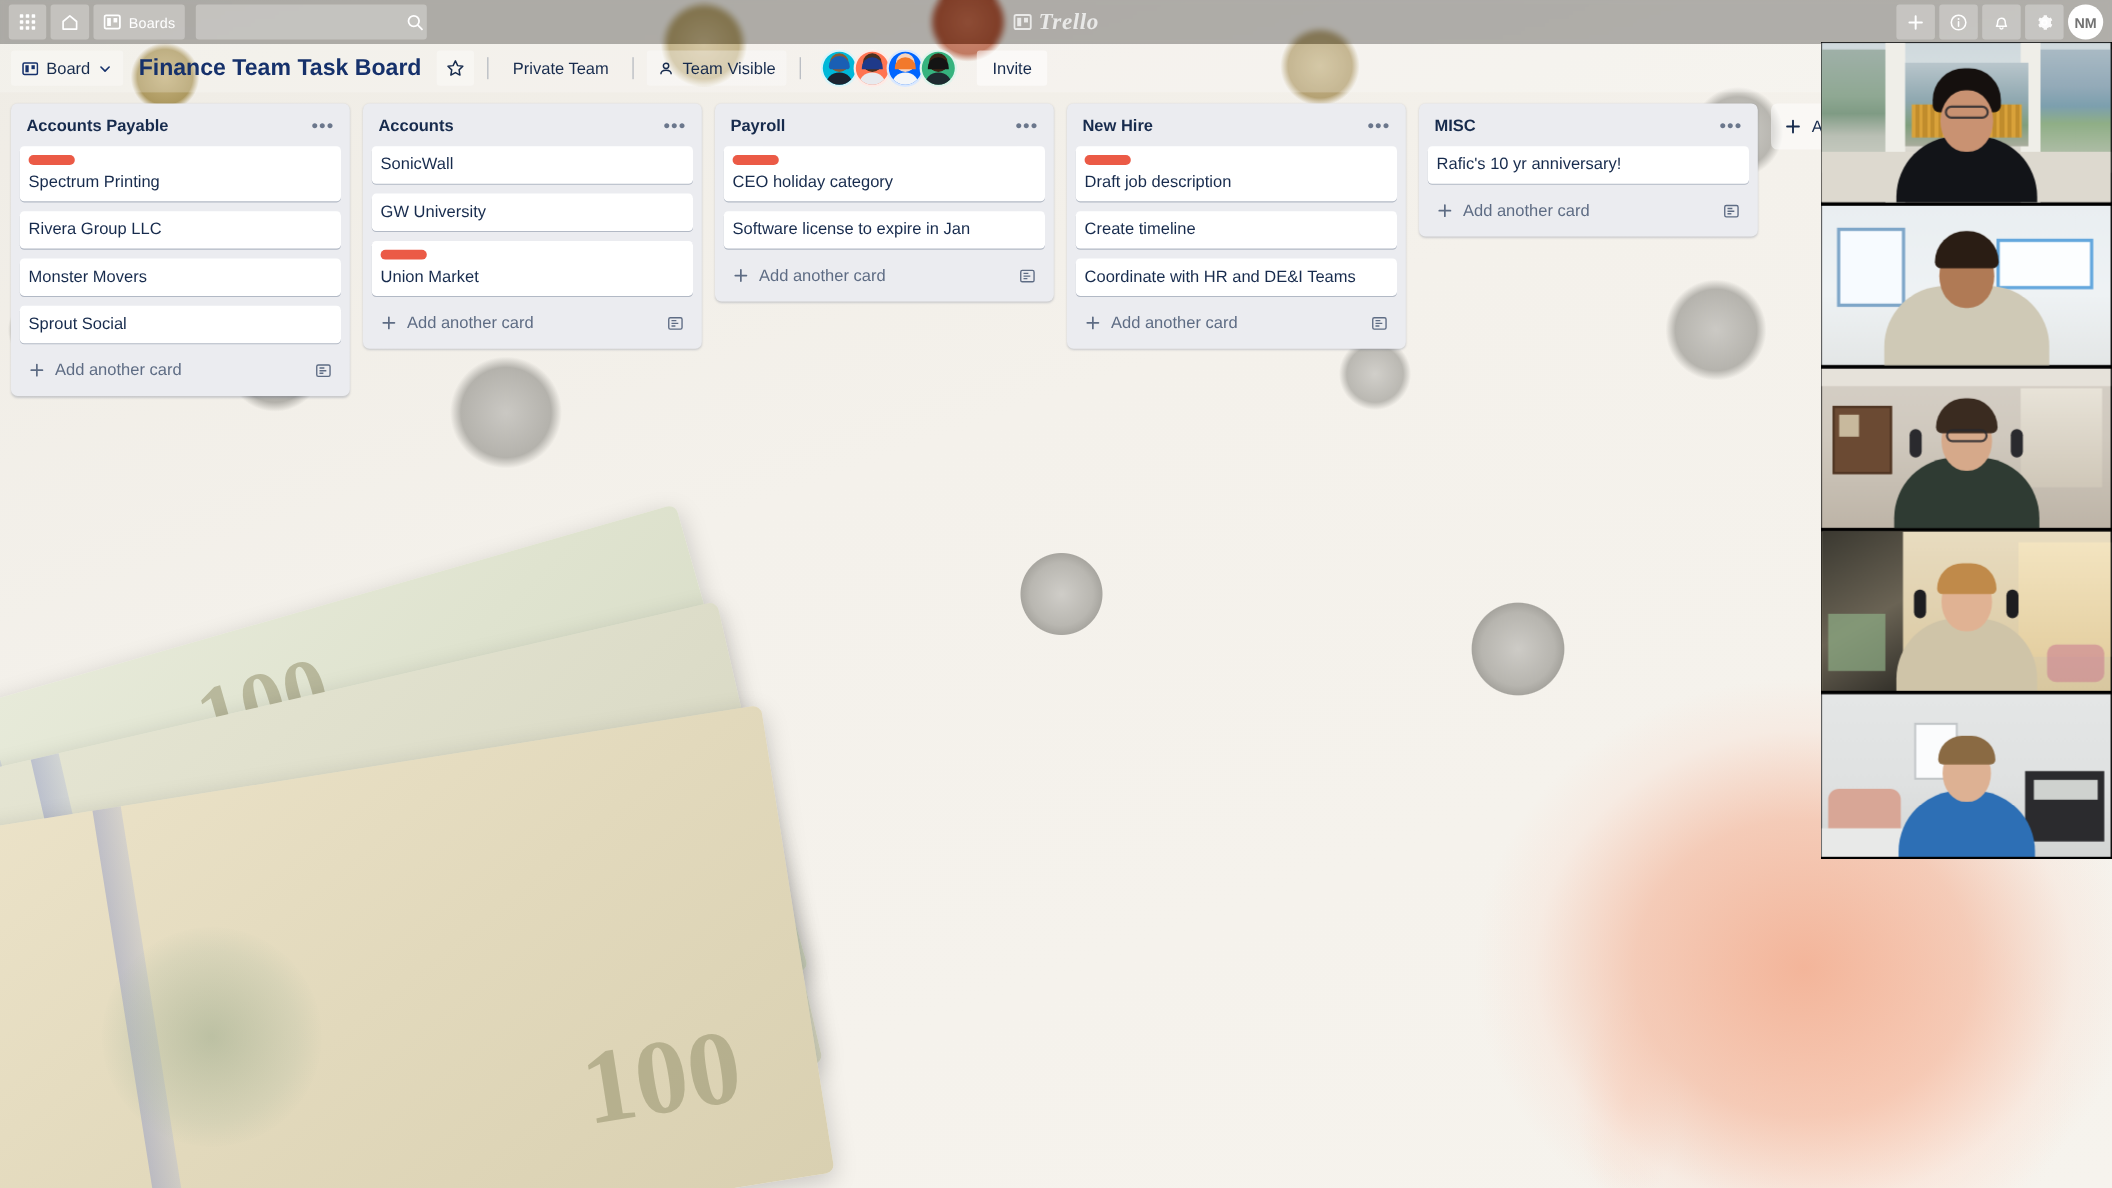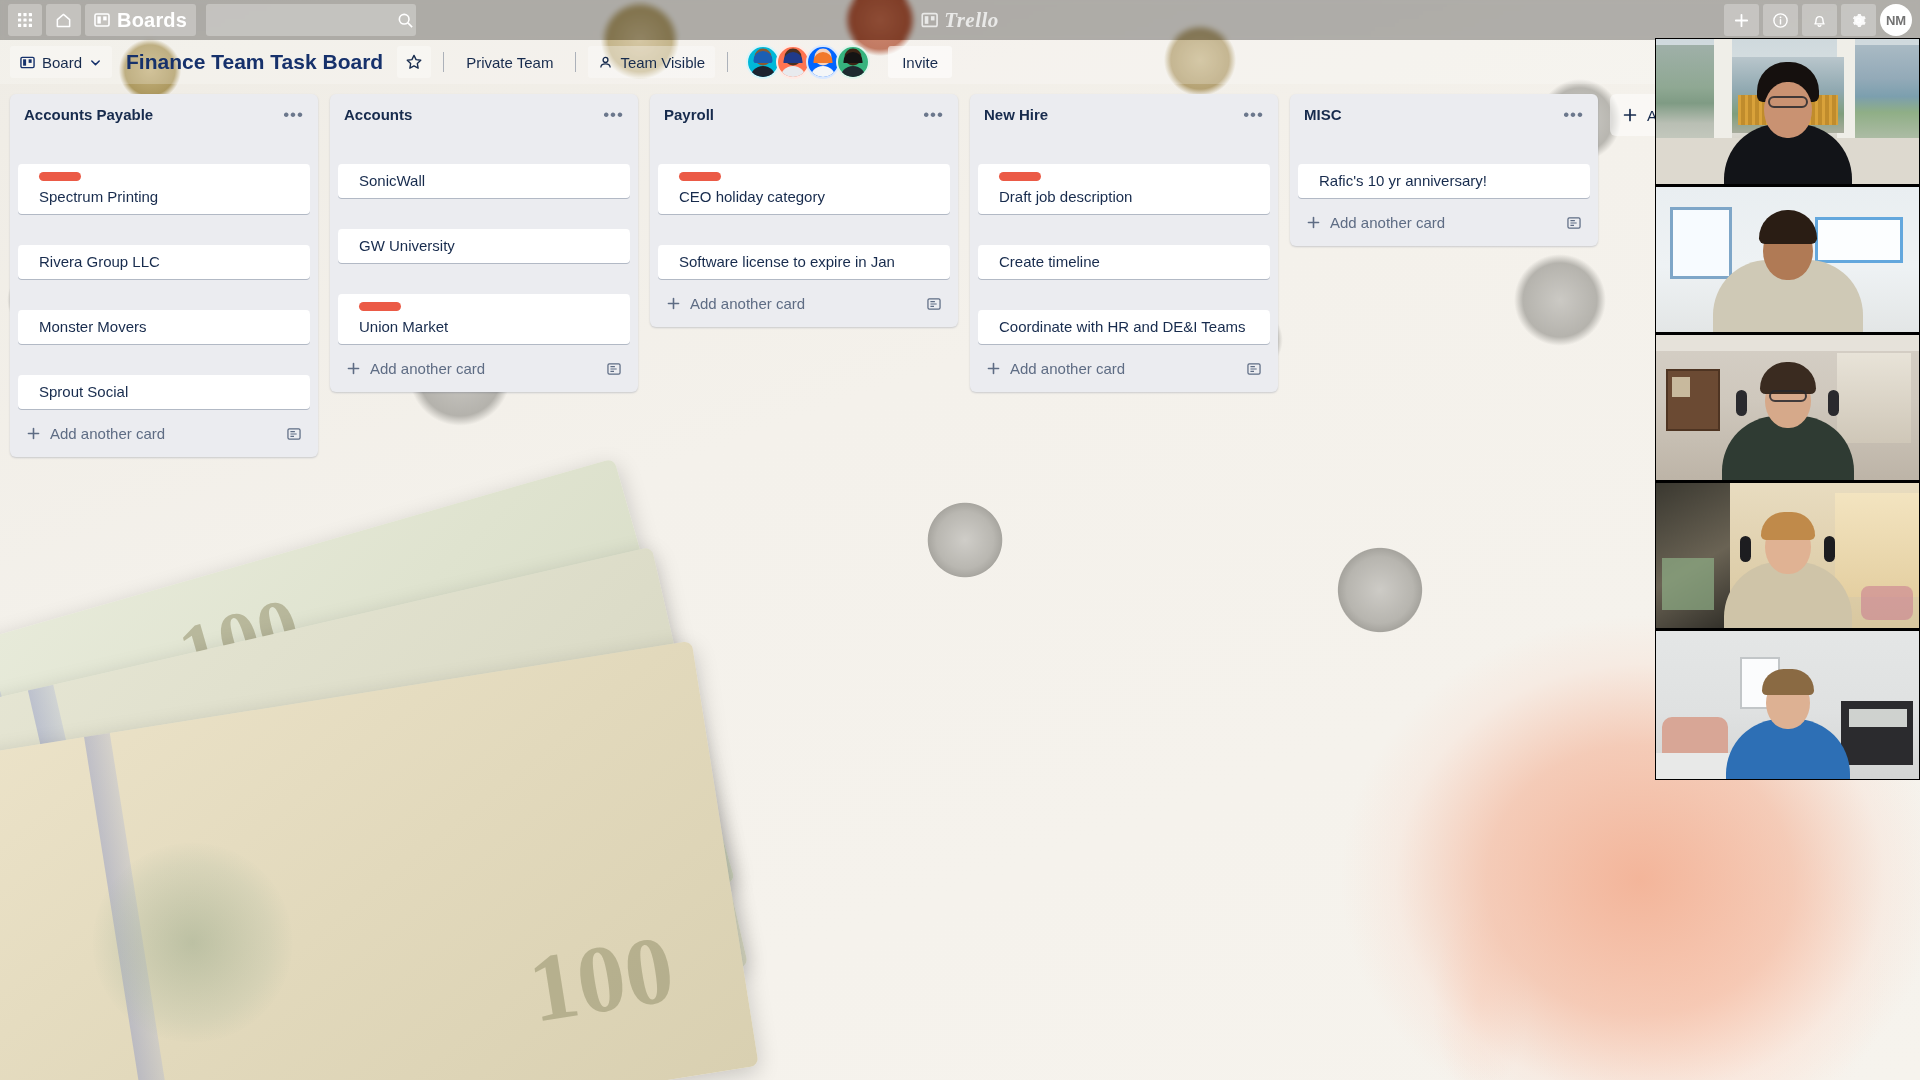--- a/index.html
+++ b/index.html
@@ -55,21 +55,21 @@
     background: rgba(0,0,0,.28);
     display: flex; align-items: center; gap: 4px; padding: 0 8px;
     backdrop-filter: blur(2px);
   }
   .tb-btn {
     height: 32px; min-width: 32px; border-radius: 3px;
     background: rgba(255,255,255,.28);
     display: flex; align-items: center; justify-content: center; gap: 7px;
     padding: 0 9px; color: #fff; cursor: pointer;
   }
-  .tb-btn.text { font-size: 20px; font-weight: bold; letter-spacing:.2px; }
+  .tb-btn.text { font-size: 13px; font-weight: normal; letter-spacing:.2px; }
   .tb-search {
     position: relative; height: 32px; width: 210px; margin-left: 6px;
     background: rgba(255,255,255,.28); border-radius: 3px;
     display: flex; align-items: center; padding: 0 10px;
   }
   .tb-search input {
     flex: 1; background: transparent; border: 0; outline: none;
     color: #fff; font-size: 14px; font-family: "Liberation Sans", sans-serif;
   }
   .tb-search input::placeholder { color: rgba(255,255,255,.85); }
@@ -146,23 +146,23 @@
     background: #ebecf0; border-radius: 6px; padding: 8px;
     box-shadow: 0 1px 2px rgba(9,30,66,.18);
   }
   .list-head {
     display: flex; align-items: center; justify-content: space-between;
     padding: 4px 6px 10px 6px;
   }
   .list-title { font-size: 15px; font-weight: bold; color: #172b4d; }
   .list-menu { color: #6b778c; font-size: 17px; letter-spacing: 1px; cursor: pointer; line-height: 10px; }
   .card {
-    background: #fff; border-radius: 4px; padding: 8px 9px 9px 21px;
+    background: #fff; border-radius: 4px; padding: 8px 9px 9px 8px;
     margin-bottom: 9px; box-shadow: 0 1px 0 rgba(9,30,66,.25);
-    font-size: 15px; color: #172b4d; cursor: pointer; margin-top: 31px;
+    font-size: 15px; color: #172b4d; cursor: pointer;
   }
   .label { width: 42px; height: 9px; border-radius: 5px; margin-bottom: 7px; }
   .add-card {
     display: flex; align-items: center; justify-content: space-between;
     padding: 7px 8px; border-radius: 3px; color: #5e6c84; font-size: 15px; cursor: pointer;
   }
   .add-card .left { display: flex; align-items: center; gap: 9px; }
   .add-list {
     width: 308px; flex: 0 0 308px; height: 42px;
     background: rgba(255,255,255,.52); border-radius: 6px;

